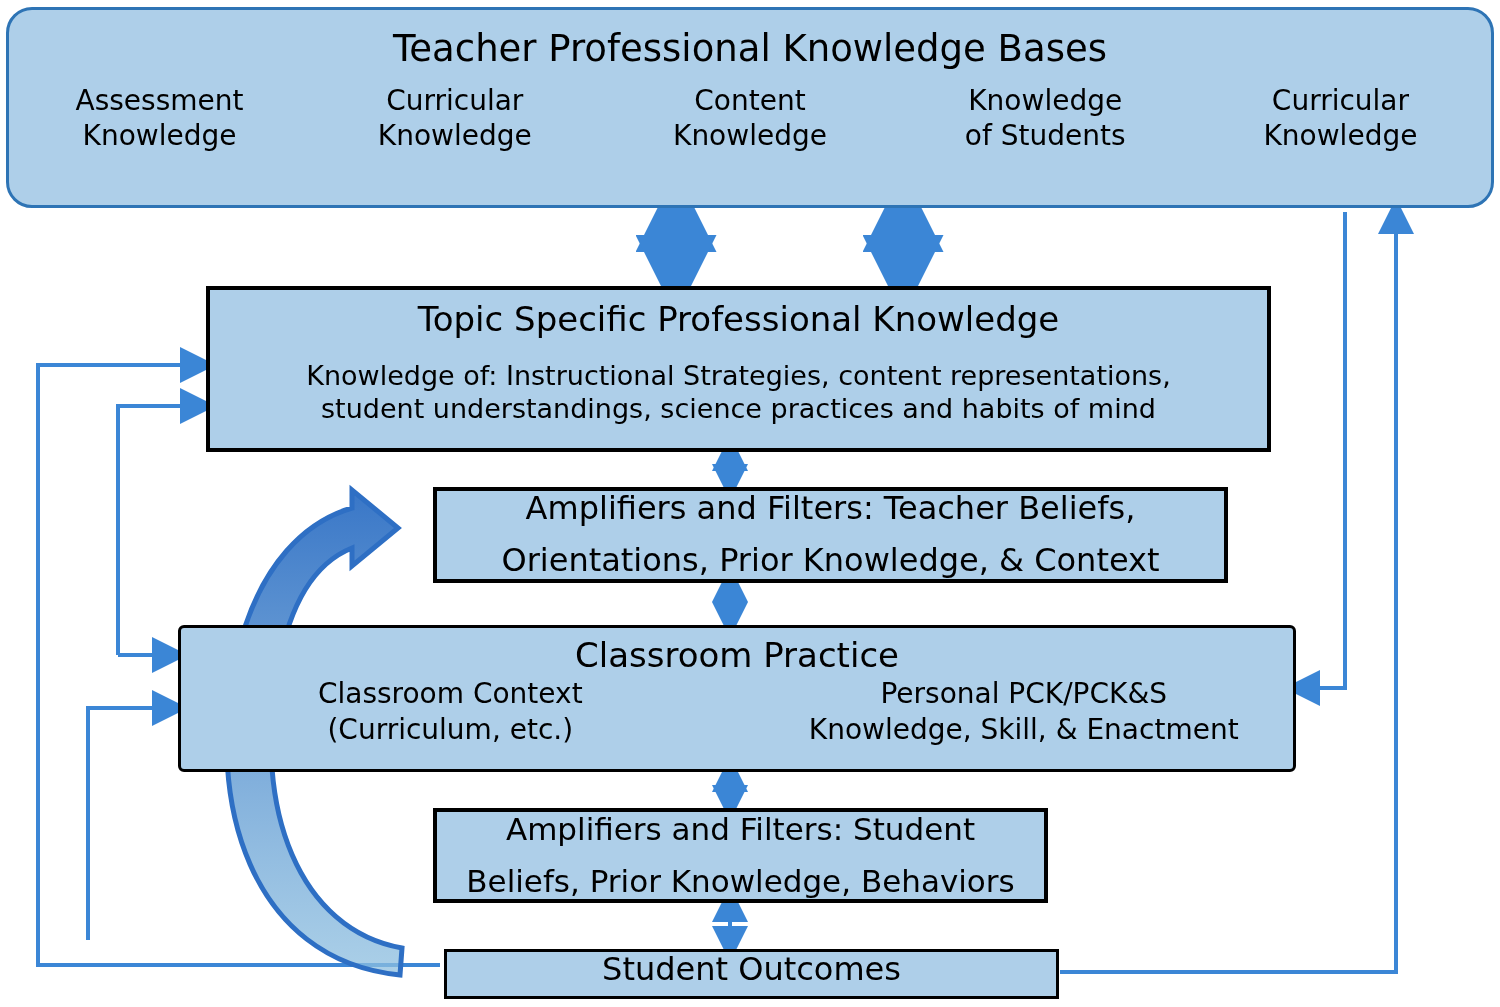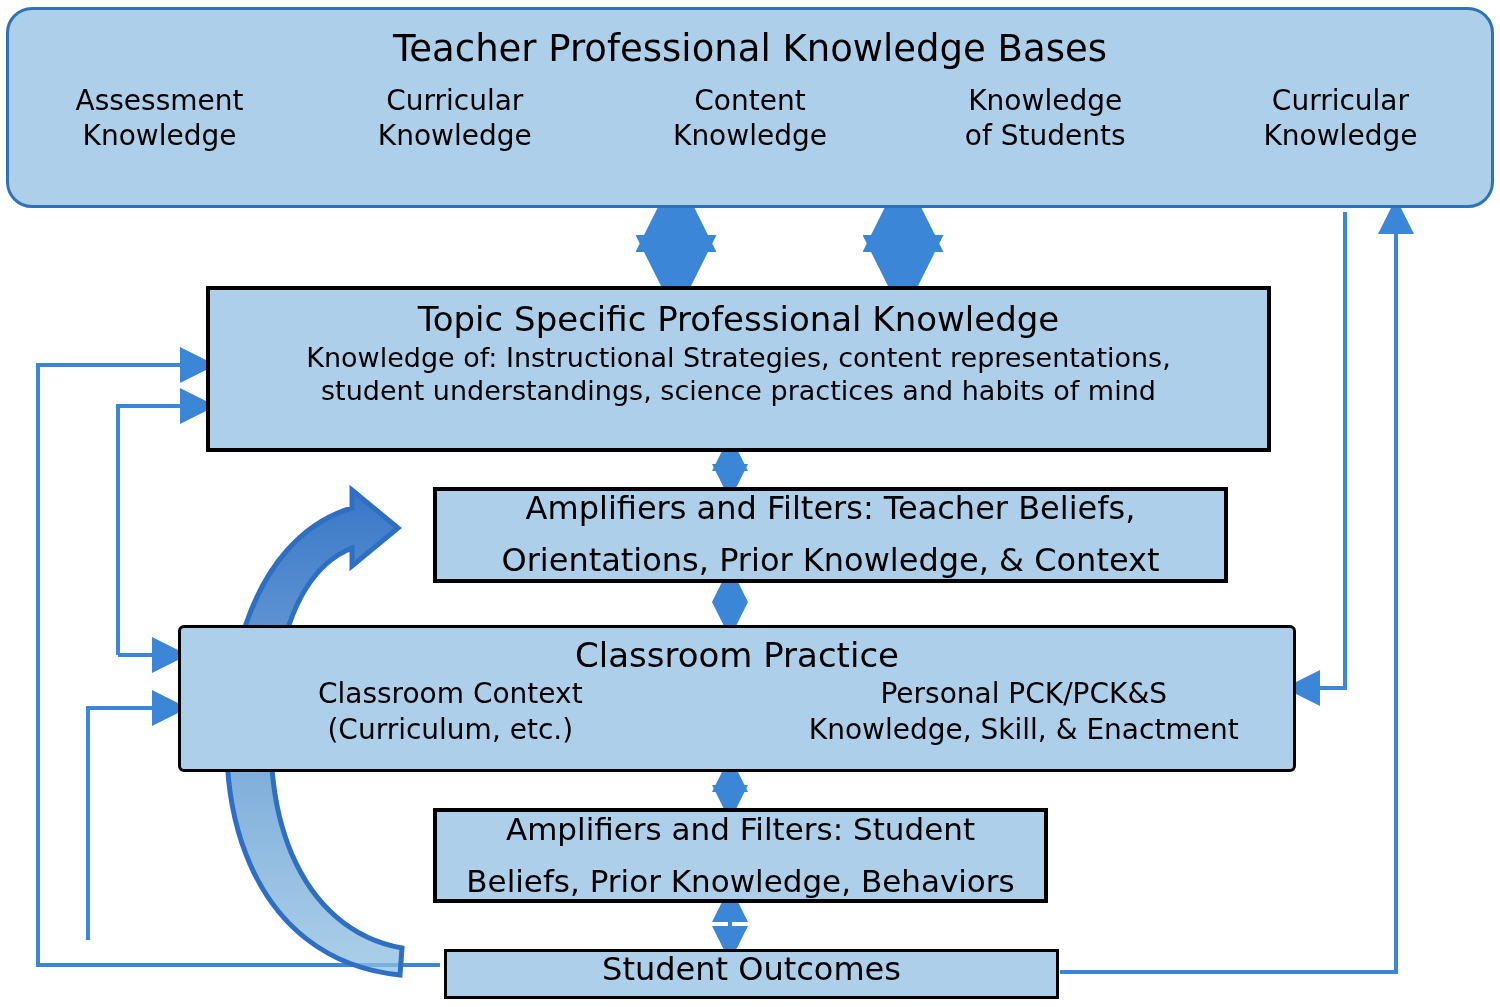--- a/index.html
+++ b/index.html
@@ -78,21 +78,21 @@
   
   #tspk {
     left: 206px;
     top: 286px;
     width: 1065px;
     height: 166px;
     border: 4px solid #000000;
     justify-content: flex-start;
     padding-top: 10px;
   }
-  #tspk .title { font-size: 34px; margin-bottom: 4px; }
+  #tspk .title { font-size: 34px; margin-bottom: 22px; }
   #tspk .sub { font-size: 27px; }
 
   
   #amp-teacher {
     left: 433px;
     top: 487px;
     width: 795px;
     height: 96px;
     border: 4px solid #000000;
   }

